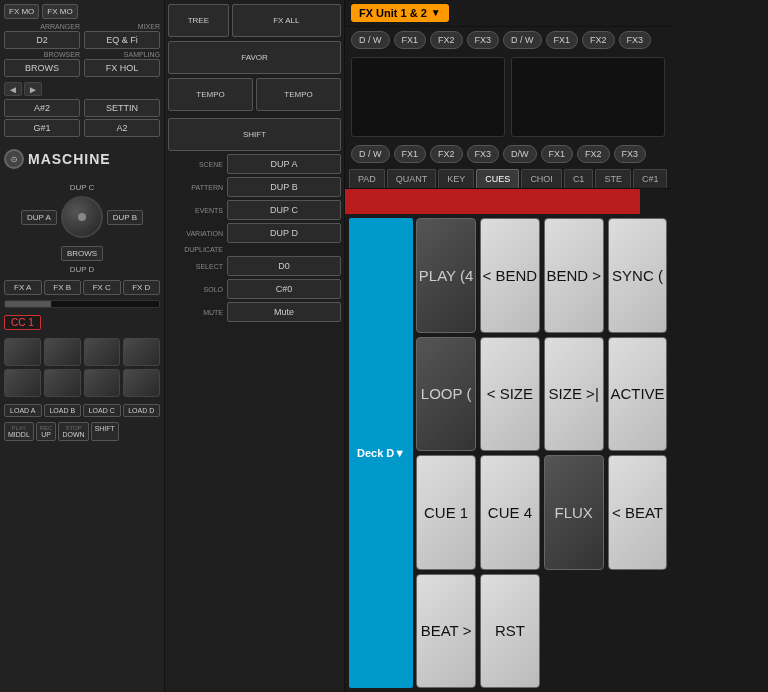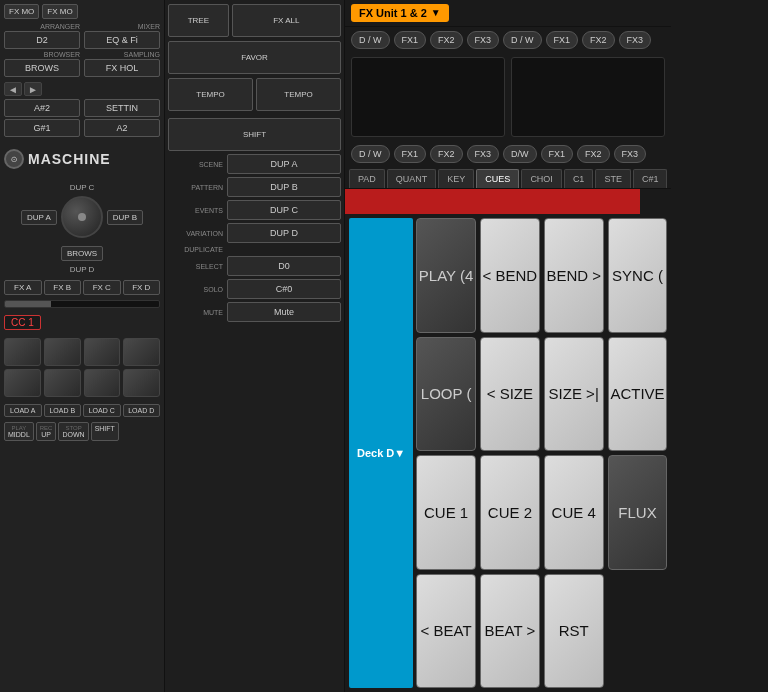--- a/index.html
+++ b/index.html
@@ -751,21 +751,20 @@
       <div class="deck-grid">
         <div class="deck-pad dark">PLAY (4</div>
         <div class="deck-pad bright">&lt; BEND</div>
         <div class="deck-pad bright">BEND &gt;</div>
         <div class="deck-pad bright">SYNC (</div>
         <div class="deck-pad dark">LOOP (</div>
         <div class="deck-pad bright">&lt; SIZE</div>
         <div class="deck-pad bright">SIZE &gt;|</div>
         <div class="deck-pad bright">ACTIVE</div>
         <div class="deck-pad bright">CUE 1</div>
-        <div class="deck-pad bright">CUE 2</div>
         <div class="deck-pad bright">CUE 4</div>
         <div class="deck-pad dark">FLUX</div>
         <div class="deck-pad bright">&lt; BEAT</div>
         <div class="deck-pad bright">BEAT &gt;</div>
         <div class="deck-pad bright">RST</div>
       </div>
     </div>
   </div>
 </div>
 

